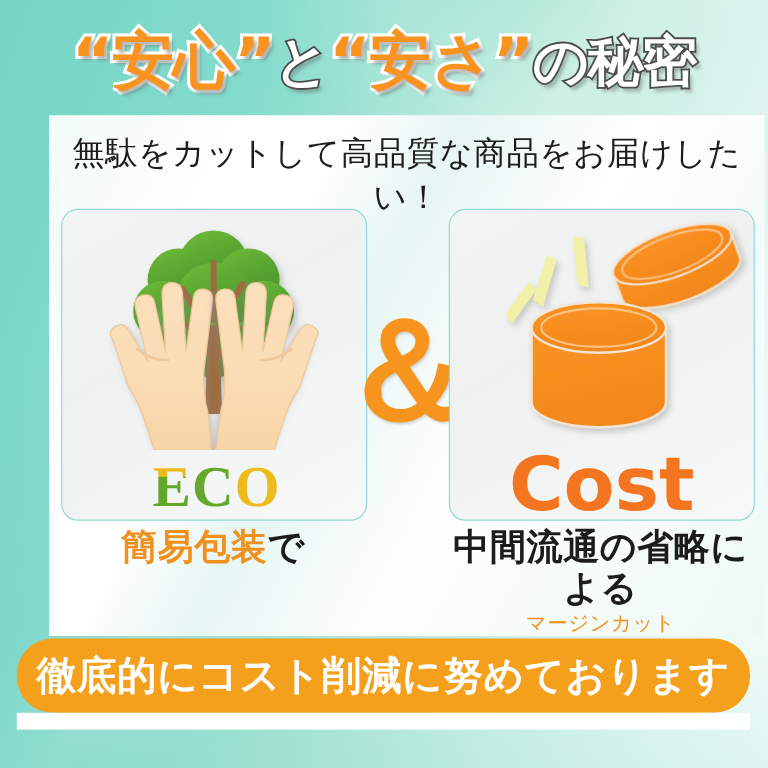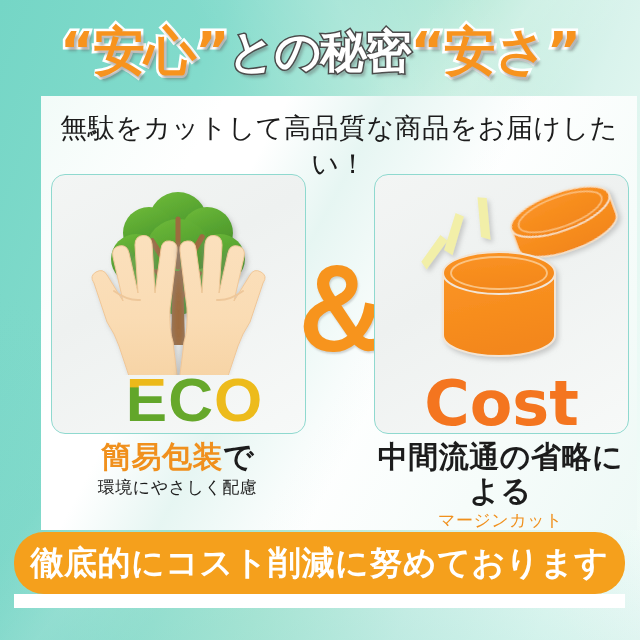--- a/index.html
+++ b/index.html
@@ -79,23 +79,23 @@
     position:absolute;left:255px;top:74px;width:68px;height:120px;
     display:flex;align-items:center;justify-content:center;
     font-size:118px;font-weight:700;color:#f7941d;line-height:1;
     font-family:"DejaVu Serif","Liberation Serif",serif;
     text-shadow:1px 2px 2px rgba(120,120,120,.30);
   }
 
   
   .eco-art{position:absolute;left:0;top:0;width:253px;height:200px;}
   .eco-word{
-    position:absolute;left:16px;bottom:2px;width:253px;text-align:center;
-    font-size:62px;font-weight:800;line-height:1;letter-spacing:1px;
-    font-family:Liberation Sans, sans-serif;
+    position:absolute;left:2px;bottom:2px;width:253px;text-align:center;
+    font-size:48px;font-weight:800;line-height:1;letter-spacing:1px;
+    font-family:Liberation Serif, serif;
   }
   .l-e{background:linear-gradient(180deg,#ecb91a 0%,#ecb91a 32%,#62a62a 33%,#62a62a 100%);
        -webkit-background-clip:text;background-clip:text;color:transparent;}
   .l-c{color:#66a82b;}
   .l-o{color:#edbb1b;}
 
   
   .cost-word{
     position:absolute;left:0;bottom:-2px;width:253px;text-align:center;
     font-size:62px;font-weight:700;line-height:1;color:#f4751f;
@@ -128,22 +128,22 @@
 <body>
 
 <div id="canvas">
   <div class="sheen a"></div>
   <div class="sheen b"></div>
   <div class="sheen c"></div>
 
   <div id="headline">
     <span class="hl hl-orange">“安心”</span>
     <span class="hl hl-white hl-sm">と</span>
+    <span class="hl hl-orange">“安さ”</span>
     <span class="hl hl-white hl-sm">の秘密</span>
-    <span class="hl hl-orange">“安さ”</span>
   </div>
 
   <div id="panel">
     <div class="pan-sheen"></div>
 
     <div id="lead">無駄をカットして高品質な商品をお届けしたい！</div>
 
     <div id="cards">
 
       <div class="card left">
@@ -240,21 +240,20 @@
           </svg>
         </div>
 
         <div class="cost-word">Cost</div>
       </div>
     </div>
 
     <div id="captions">
       <div class="cap left">
         <div class="cap-main"><span class="orange-txt">簡易包装</span><span>で</span></div>
-        <div class="cap-sub">環境にやさしく配慮</div>
       </div>
 
       <div class="cap right">
         <div class="cap-main">中間流通の省略による</div>
         <div class="cap-sub orange-txt">マージンカット</div>
       </div>
     </div>
   </div>
 
   <div id="banner">

